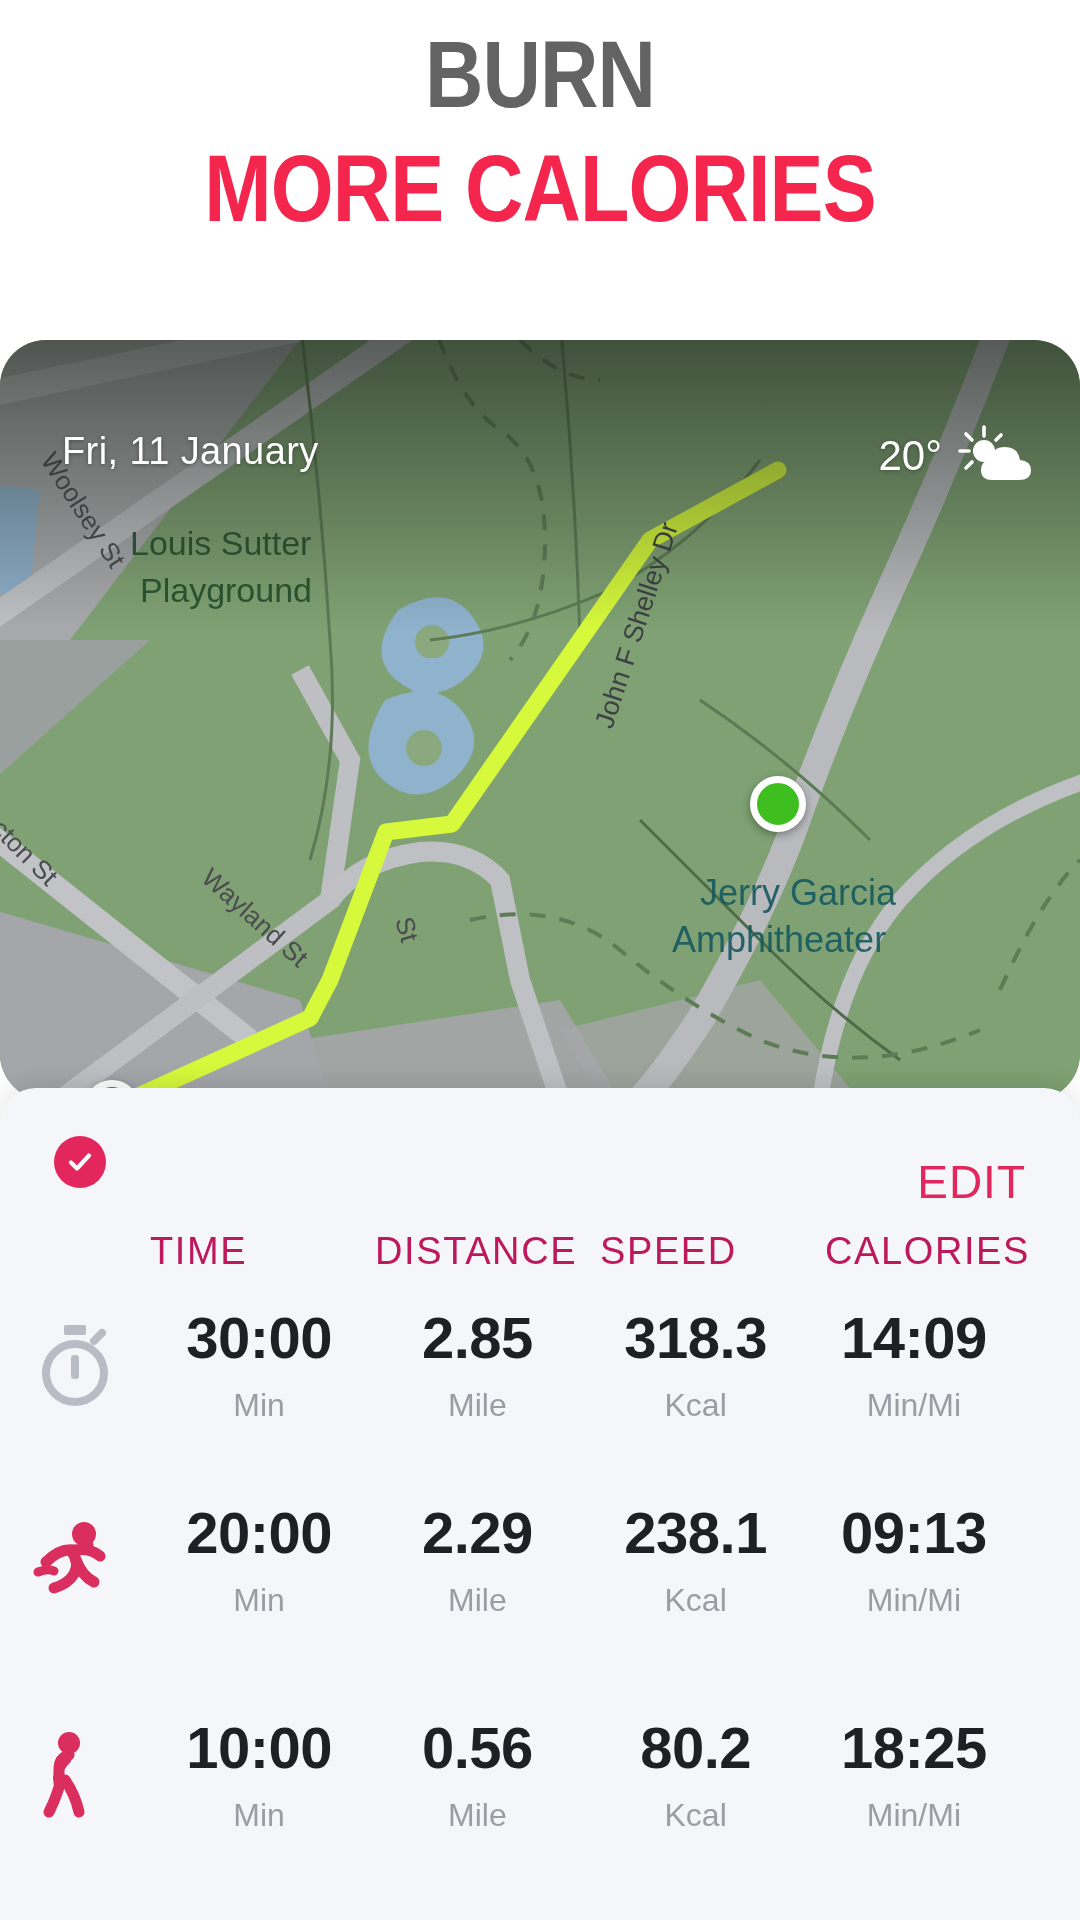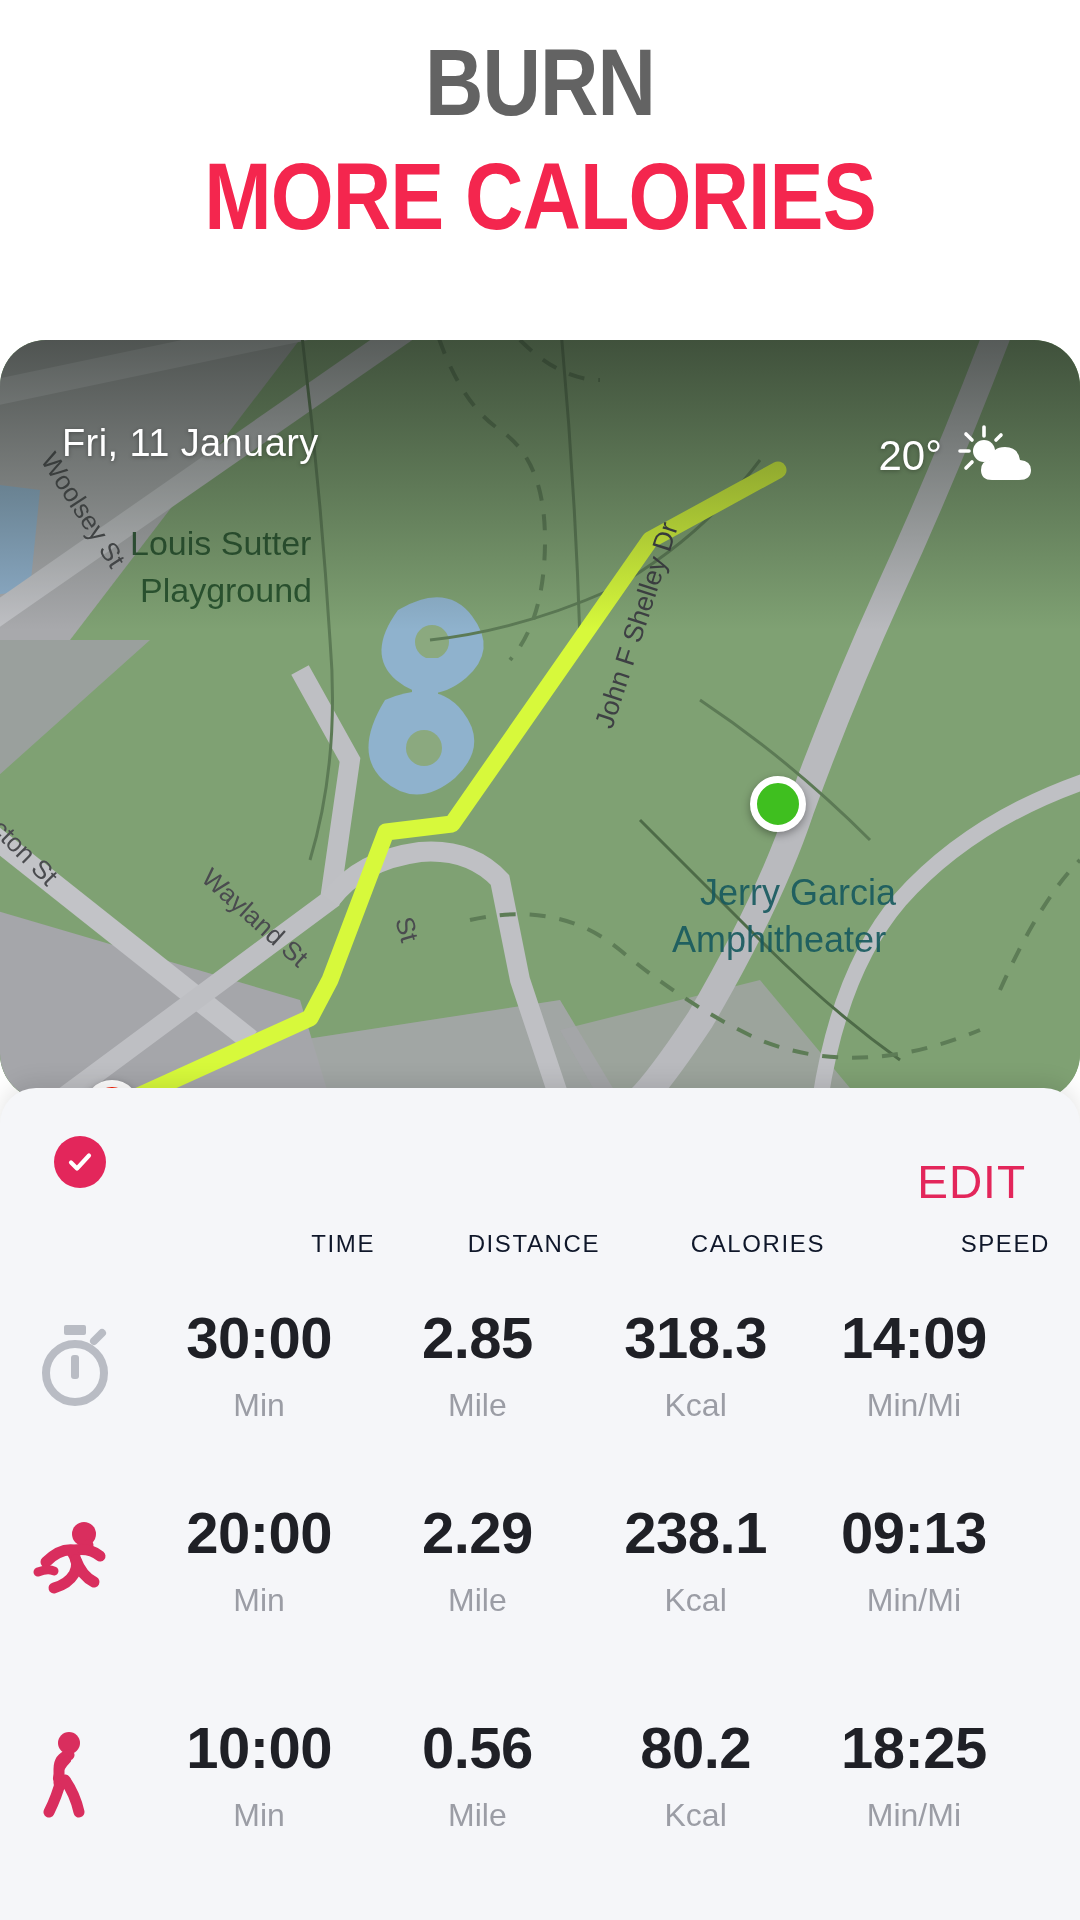--- a/index.html
+++ b/index.html
@@ -13,21 +13,21 @@
     position: relative;
     width: 1080px; height: 1920px;
     background: #ffffff;
   }
 
   
   .headline {
     position: absolute;
     top: 0; left: 0;
     width: 1080px;
-    padding-top: 36px;
+    padding-top: 28px;
     text-align: center;
   }
   .headline-line {
     display: block;
     font-family: "Liberation Sans Narrow", "Liberation Sans", sans-serif;
     font-weight: bold;
     letter-spacing: -1px;
     line-height: 1.0;
     transform: scaleX(0.86);
   }
@@ -52,21 +52,21 @@
   }
   .map-svg { position: absolute; inset: 0; width: 1080px; height: 760px; display:block;}
   .map-topshade {
     position: absolute; left:0; top:0; width:1080px; height: 290px;
     background: linear-gradient(to bottom, rgba(25,32,26,0.62) 0%, rgba(30,40,30,0.30) 55%, rgba(40,50,40,0.0) 100%);
     pointer-events: none;
   }
 
   .map-date {
     position: absolute;
-    left: 62px; top: 82px;
+    left: 62px; top: 90px;
     color: #ffffff;
     font-family: "Liberation Sans Narrow", "Liberation Sans", sans-serif;
     font-size: 38px;
     letter-spacing: 0.4px;
     text-shadow: 0 1px 4px rgba(0,0,0,0.35);
   }
   .map-weather {
     position: absolute;
     right: 46px; top: 84px;
     display: flex; align-items: center; gap: 14px;
@@ -131,24 +131,24 @@
     display: grid;
     grid-template-columns: 150px 1fr 1fr 1fr 1fr;
     align-items: center;
     width: 1080px;
     box-sizing: border-box;
     padding-right: 30px;
   }
 
   .col-head-row { position: absolute; left: 0; top: 142px; }
   .col-head {
-    text-align: right;
-    font-family: "Liberation Sans Narrow", "Liberation Sans", sans-serif;
-    font-size: 24px;
-    color: #0f172a;
+    text-align: left;
+    font-family: "Liberation Sans Narrow", "Liberation Sans", sans-serif;
+    font-size: 38px;
+    color: #be185d;
     letter-spacing: 1.6px;
   }
 
   .stat-row {
     position: absolute;
     left: 0;
     width: 1053px;
     height: 176px;
     box-sizing: border-box;
   }
@@ -272,22 +272,22 @@
           <path d="M6 15.5 L12 21.5 L24 8.5" stroke="#ffffff" stroke-width="4.2" fill="none" stroke-linecap="round" stroke-linejoin="round"></path>
         </svg>
       </div>
       <div class="panel-edit">EDIT</div>
     </div>
 
     <div class="cols col-head-row">
       <div></div>
       <div class="col-head">TIME</div>
       <div class="col-head">DISTANCE</div>
+      <div class="col-head">SPEED</div>
       <div class="col-head">CALORIES</div>
-      <div class="col-head">SPEED</div>
     </div>
 
     <div class="cols stat-row row-1">
       <div class="row-icon">
         <svg width="78" height="86" viewBox="0 0 78 86">
           <rect x="28" y="2" width="22" height="10" rx="2" fill="#B9BCC4"></rect>
           <path d="M58 18 l8 -8" stroke="#B9BCC4" stroke-width="8" stroke-linecap="round"></path>
           <circle cx="39" cy="50" r="29" fill="none" stroke="#B9BCC4" stroke-width="8"></circle>
           <rect x="35" y="32" width="8" height="24" rx="3" fill="#B9BCC4"></rect>
         </svg>

